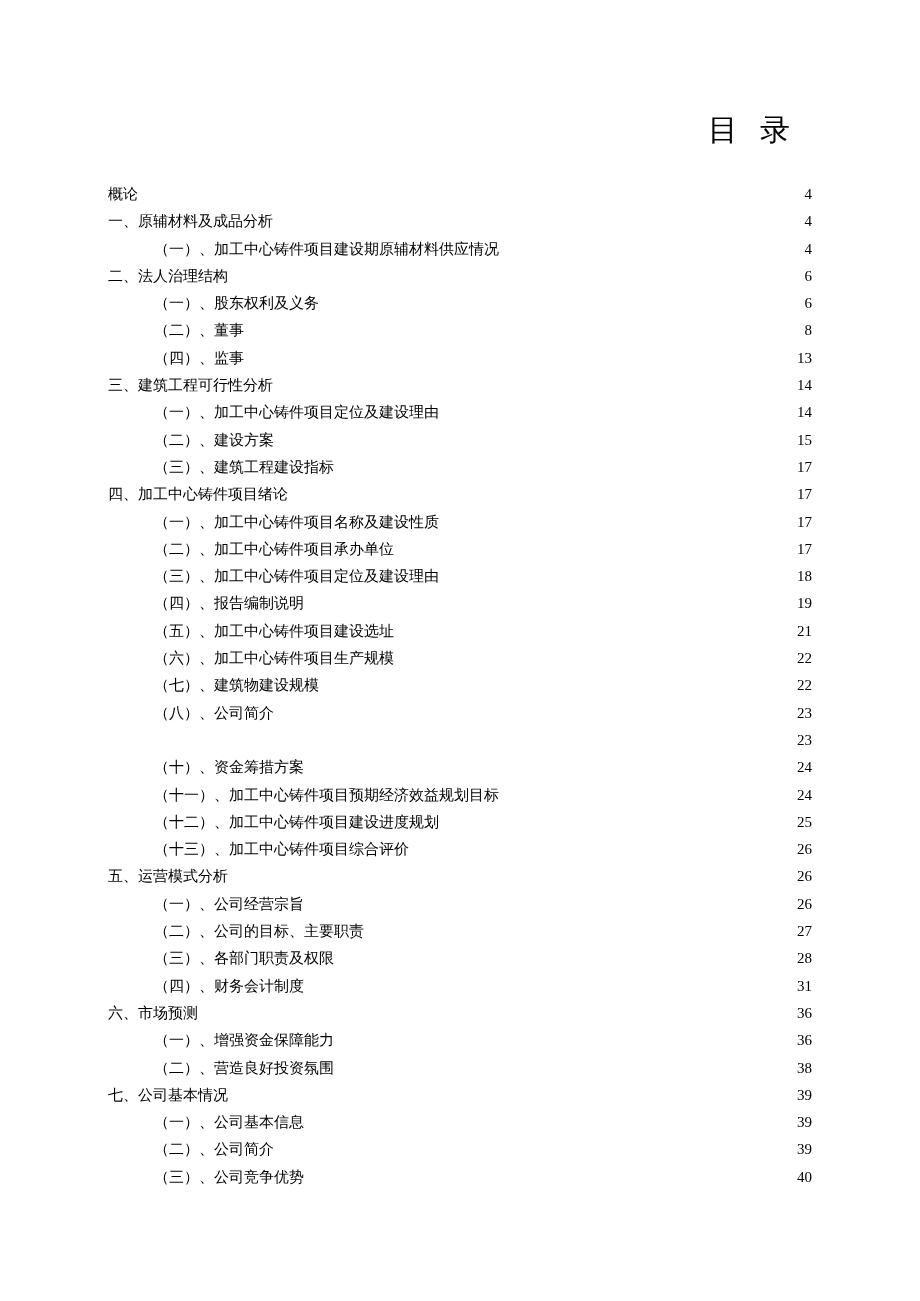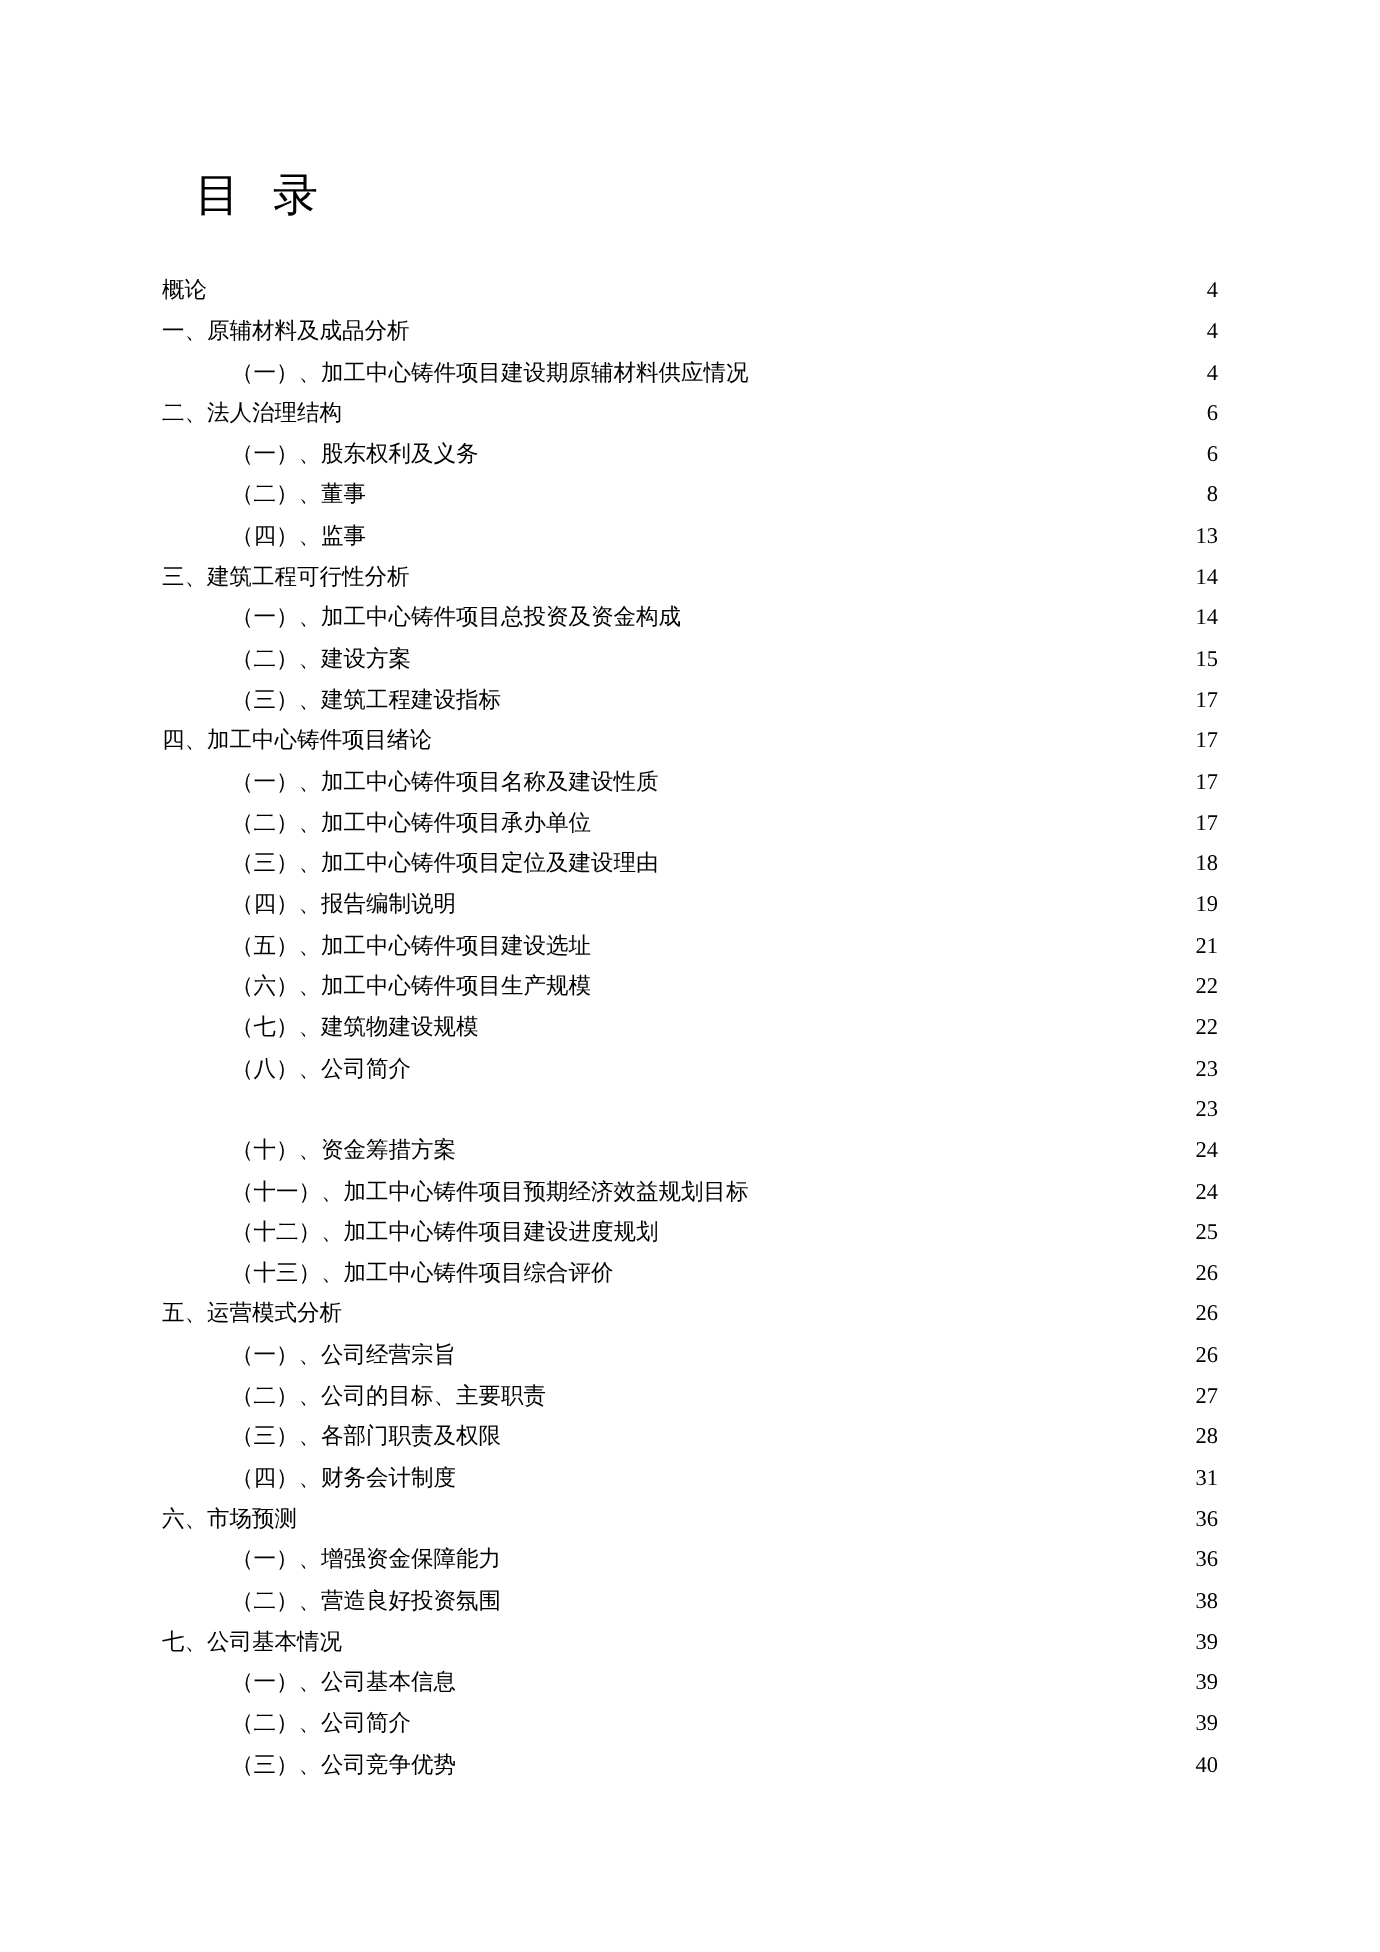--- a/index.html
+++ b/index.html
@@ -12,21 +12,21 @@
     font-family: "SimSun", "宋体", serif;
     color: #000;
     font-size: 15px;
   }
   .page {
     box-sizing: border-box;
     width: 920px;
     padding: 110px 108px 60px 108px;
   }
   .toc-title {
-    text-align: left;
+    text-align: right;
     font-size: 30px;
     letter-spacing: 22px;
     margin: 0 0 30px 0;
     font-weight: normal;
     text-indent: 22px; 
   }
   .toc-list {
     list-style: none;
     margin: 0;
     padding: 0;
@@ -105,21 +105,21 @@
         <span class="toc-label">（四）、监事</span>
         <span class="toc-dots"></span>
         <span class="toc-page">13</span>
       </li>
       <li class="toc-row level-0">
         <span class="toc-label">三、建筑工程可行性分析</span>
         <span class="toc-dots"></span>
         <span class="toc-page">14</span>
       </li>
       <li class="toc-row level-1">
-        <span class="toc-label">（一）、加工中心铸件项目总投资及资金构成</span>
+        <span class="toc-label">（一）、加工中心铸件项目定位及建设理由</span>
         <span class="toc-dots"></span>
         <span class="toc-page">14</span>
       </li>
       <li class="toc-row level-1">
         <span class="toc-label">（二）、建设方案</span>
         <span class="toc-dots"></span>
         <span class="toc-page">15</span>
       </li>
       <li class="toc-row level-1">
         <span class="toc-label">（三）、建筑工程建设指标</span>

